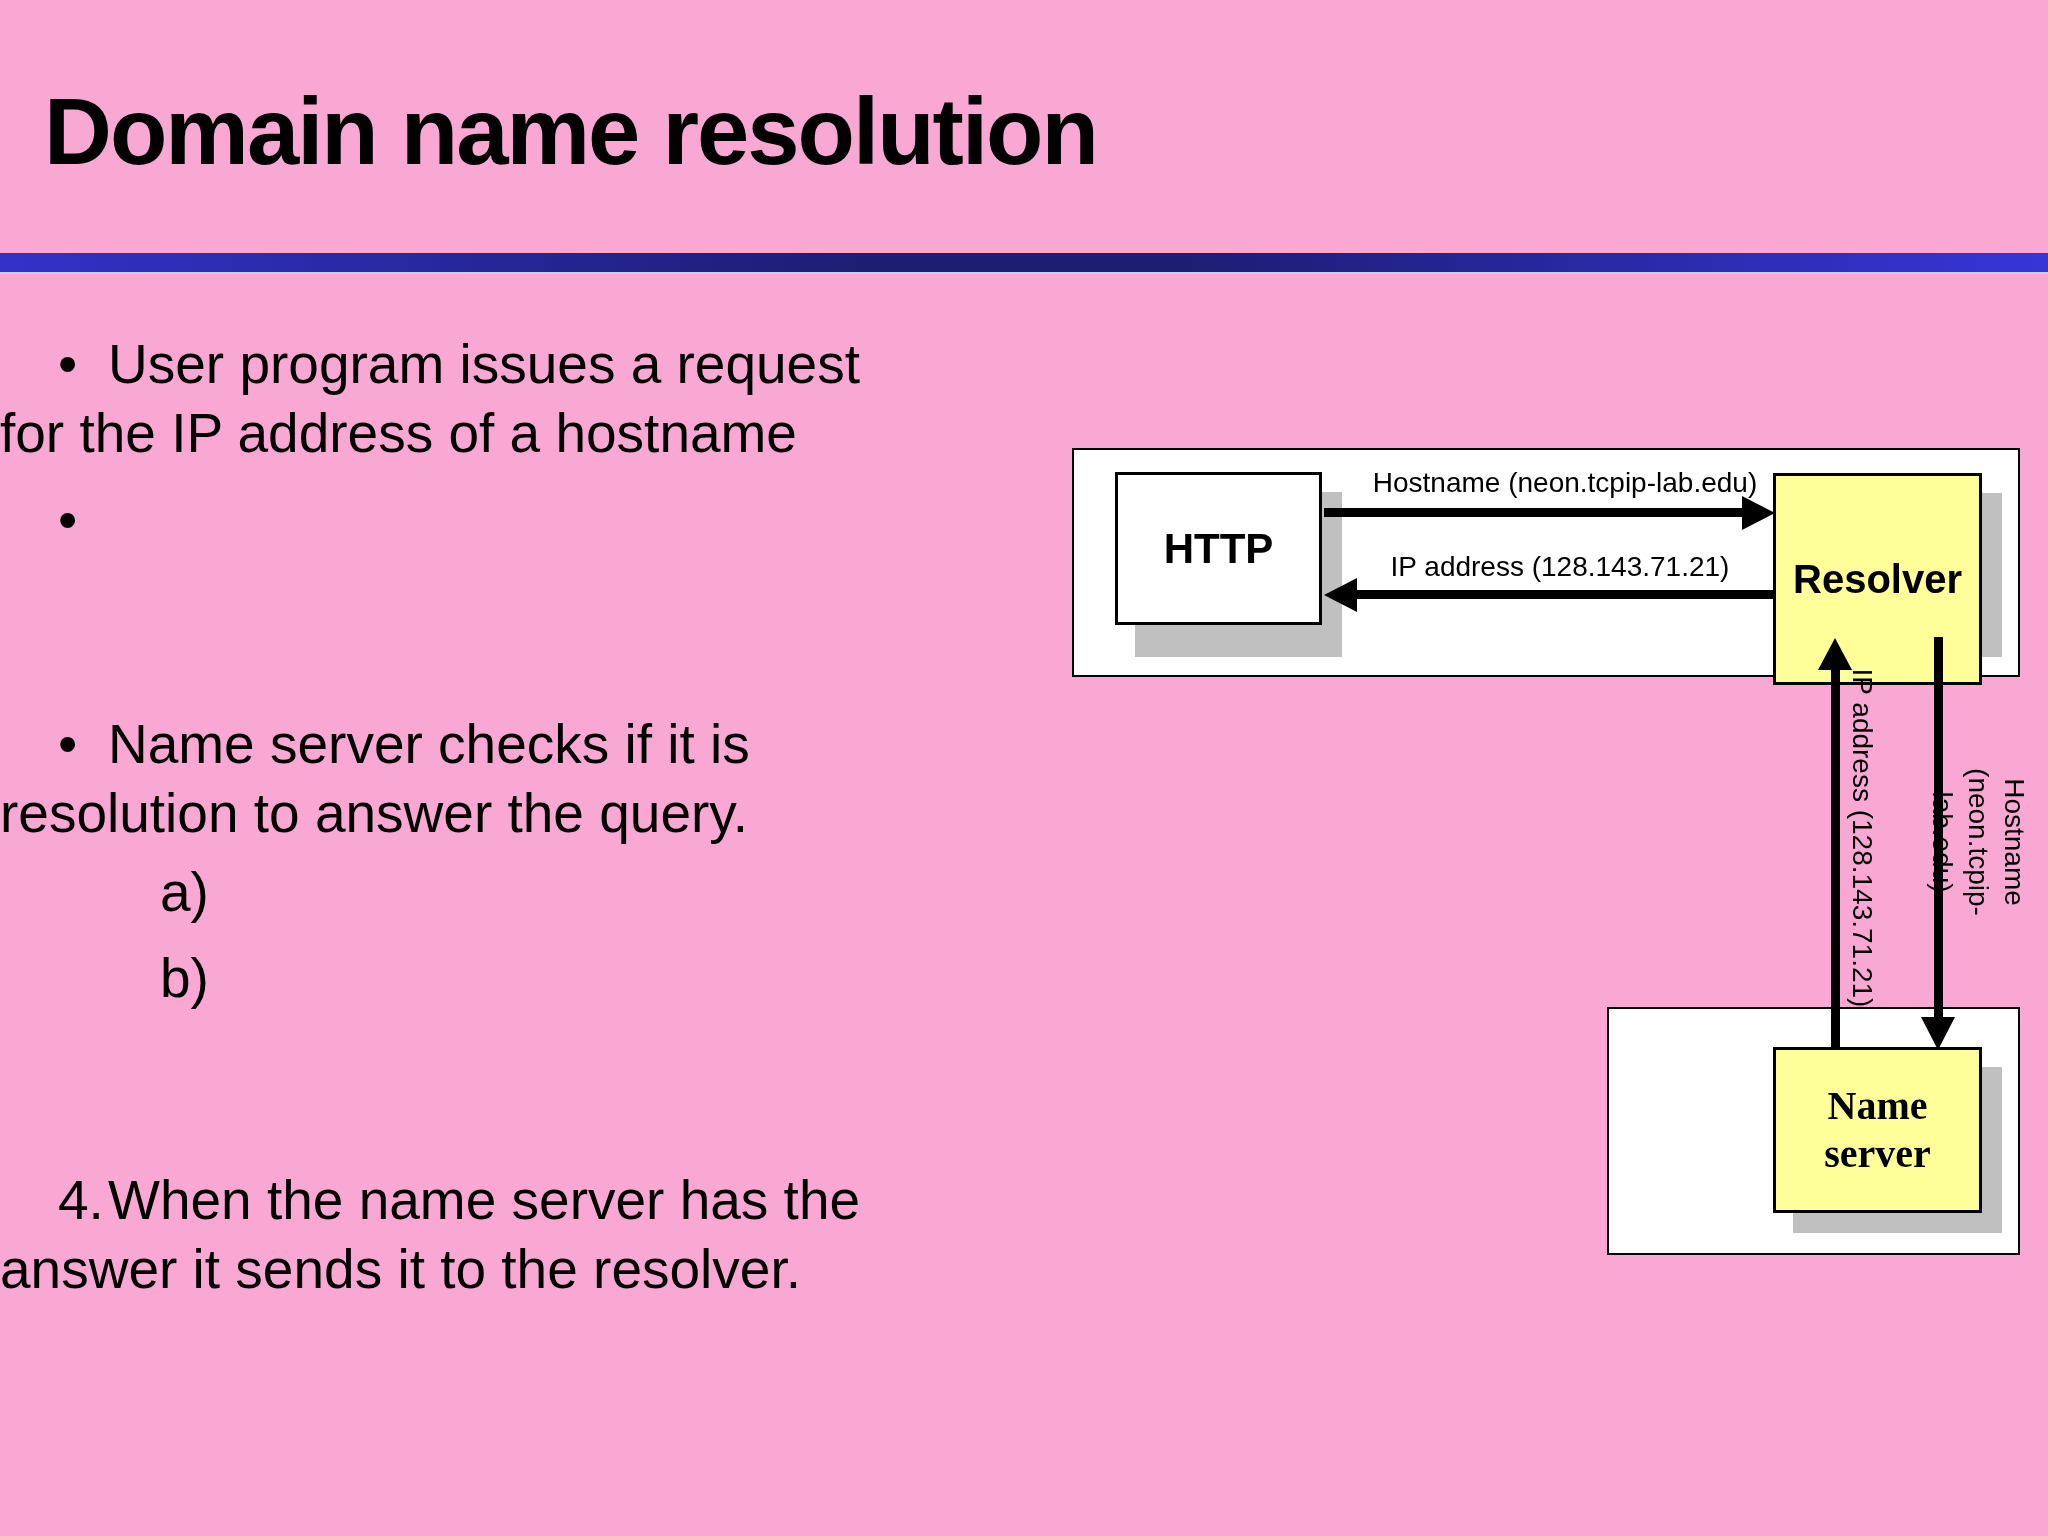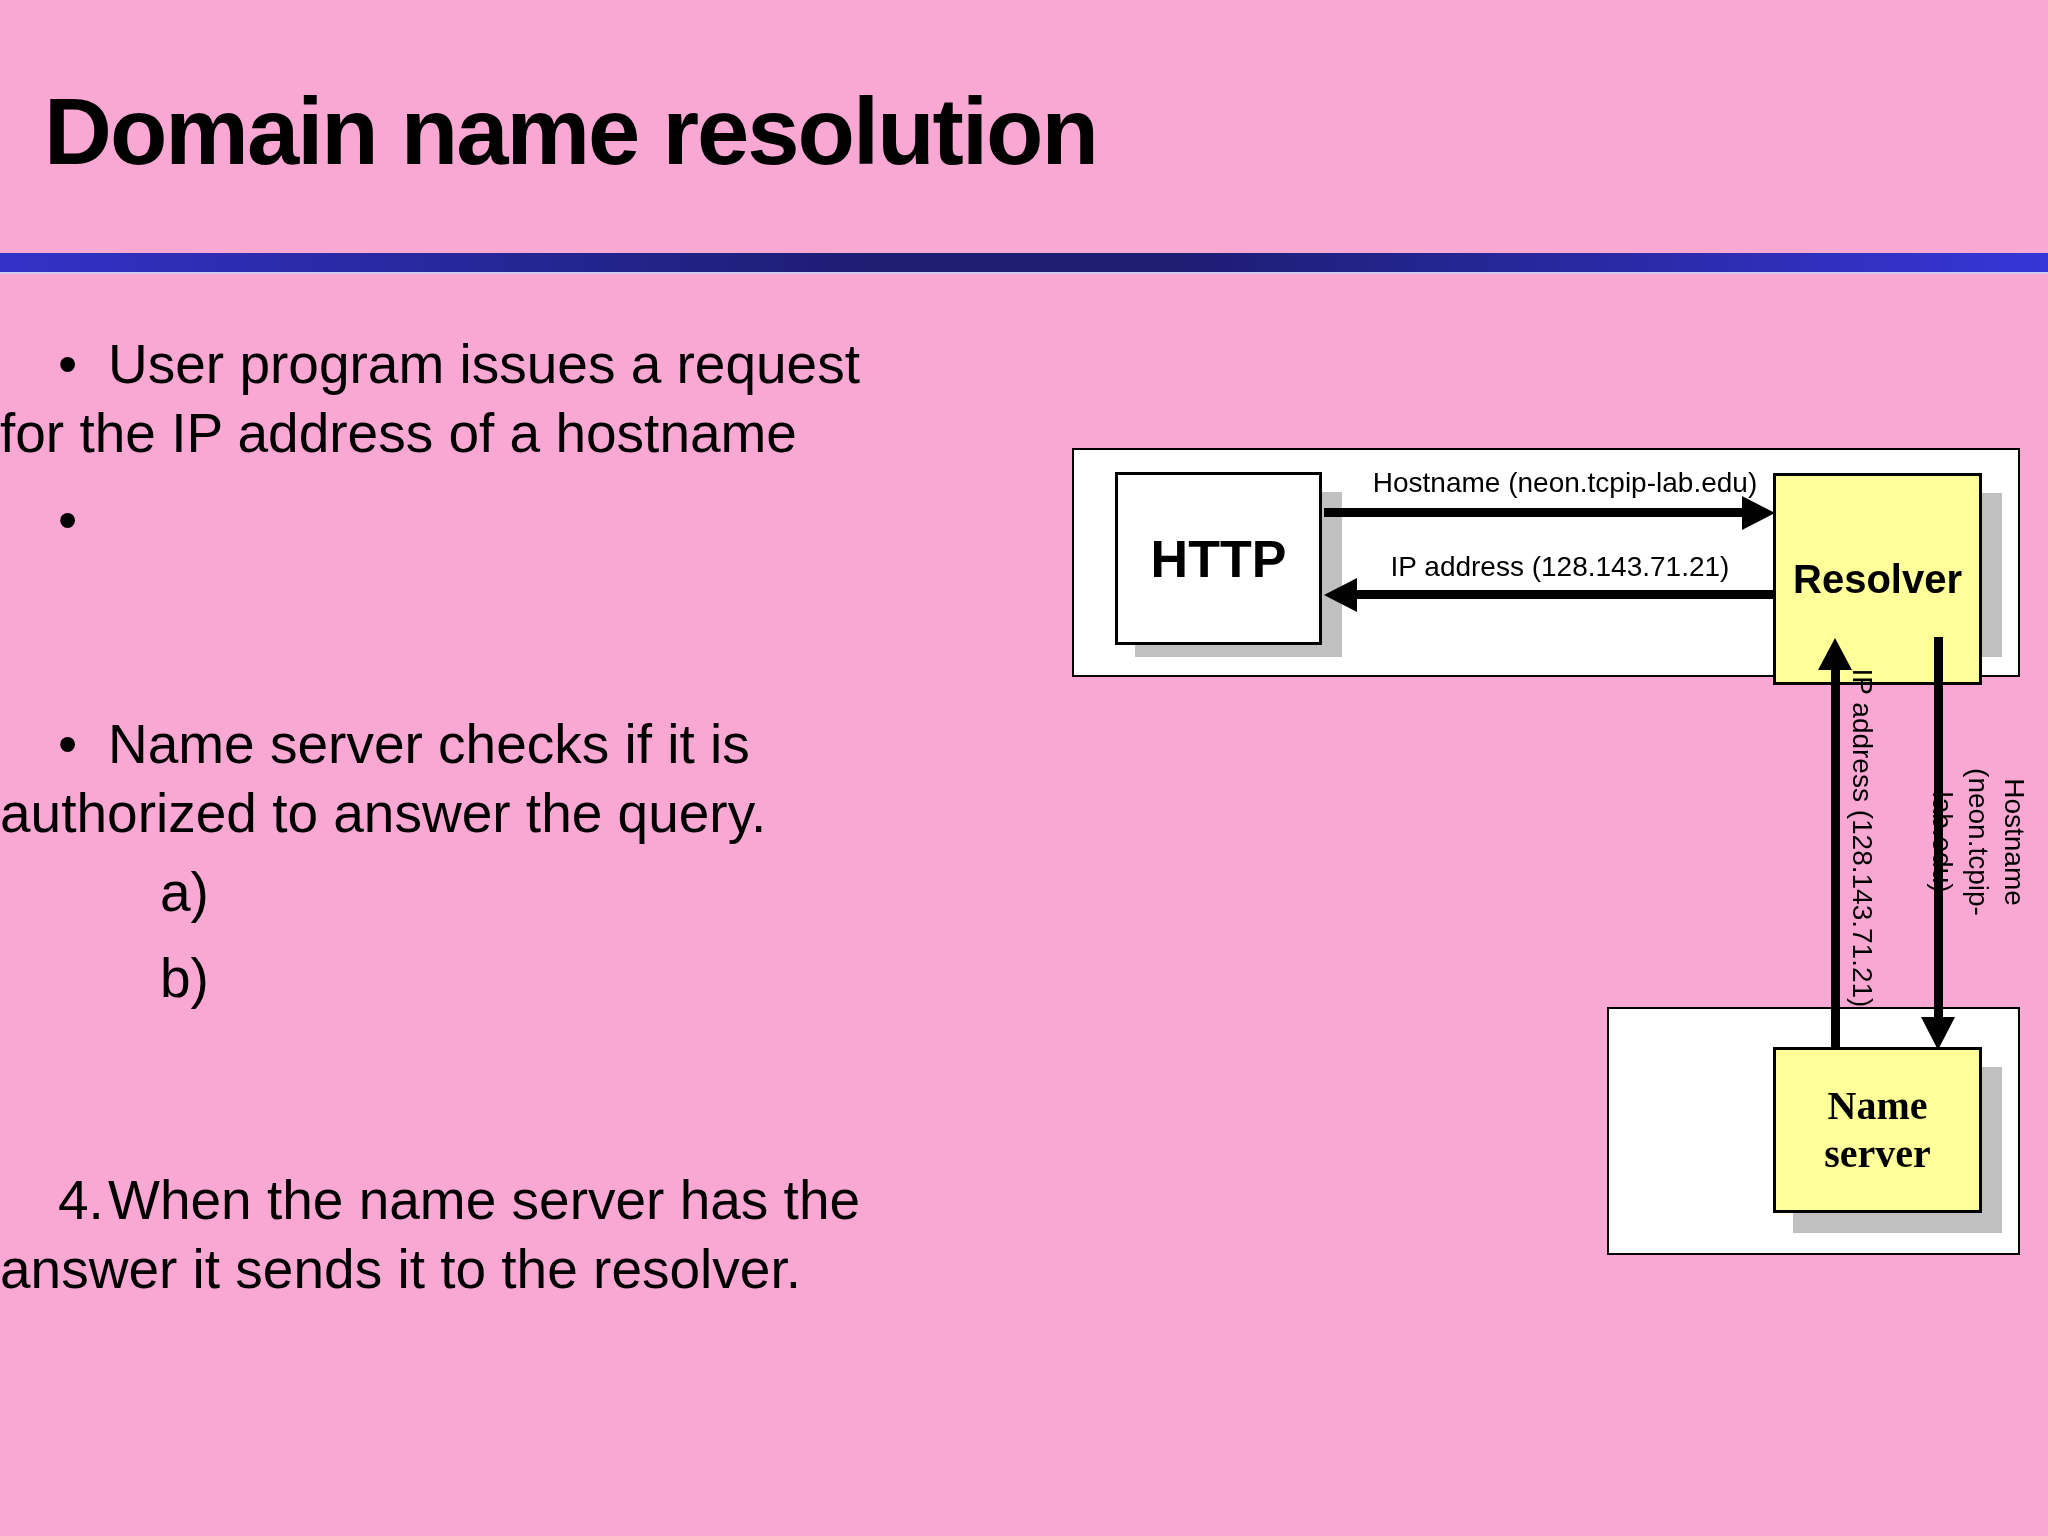--- a/index.html
+++ b/index.html
@@ -42,21 +42,21 @@
   .rect1 { left:1072px; top:448px; width:948px; height:229px; }
   .rect2 { left:1607px; top:1007px; width:413px; height:248px; }
 
   .shadow { background:var(--shadow-gray); }
   .http-shadow     { left:1135px; top:492px; width:207px; height:165px; }
   .resolver-shadow { left:1793px; top:493px; width:209px; height:164px; }
   .ns-shadow       { left:1793px; top:1067px; width:209px; height:166px; }
 
   .node { border:3px solid #000; display:flex; align-items:center; justify-content:center;
           font-weight:bold; font-size:40px; text-align:center; }
-  .http-box     { left:1115px; top:472px; width:207px; height:173px; background:#fff; font-size:52px; }
+  .http-box     { left:1115px; top:472px; width:207px; height:153px; background:#fff; font-size:42px; }
   .resolver-box { left:1773px; top:473px; width:209px; height:212px; background:var(--box-yellow); }
   .ns-box       { left:1773px; top:1047px; width:209px; height:166px; background:var(--box-yellow);
                   line-height:48px; white-space:pre-line;font-family:Liberation Serif, serif; }
 
   .shaft { background:#000; }
   .h-shaft1 { left:1324px; top:508px; width:420px; height:9px; }
   .h-shaft2 { left:1357px; top:590px; width:416px; height:9px; }
   .v-shaft-up   { left:1831px; top:668px; width:9px;  height:379px; }
   .v-shaft-down { left:1934px; top:637px; width:9px;  height:382px; }
 
@@ -91,21 +91,21 @@
 for the IP address of a hostname</span>
   </div>
 
   <div class="li lvl1 row1">
     <span class="marker">•</span>
   </div>
 
   <div class="li lvl1 row2">
     <span class="marker">•</span>
     <span class="text">Name server checks if it is
-authorized to answer the query.</span>
+resolution to answer the query.</span>
   </div>
 
   <div class="li lvl2 row3">
     <span class="marker">a)</span>
   </div>
 
   <div class="li lvl2 row4">
     <span class="marker">b)</span>
   </div>
 

